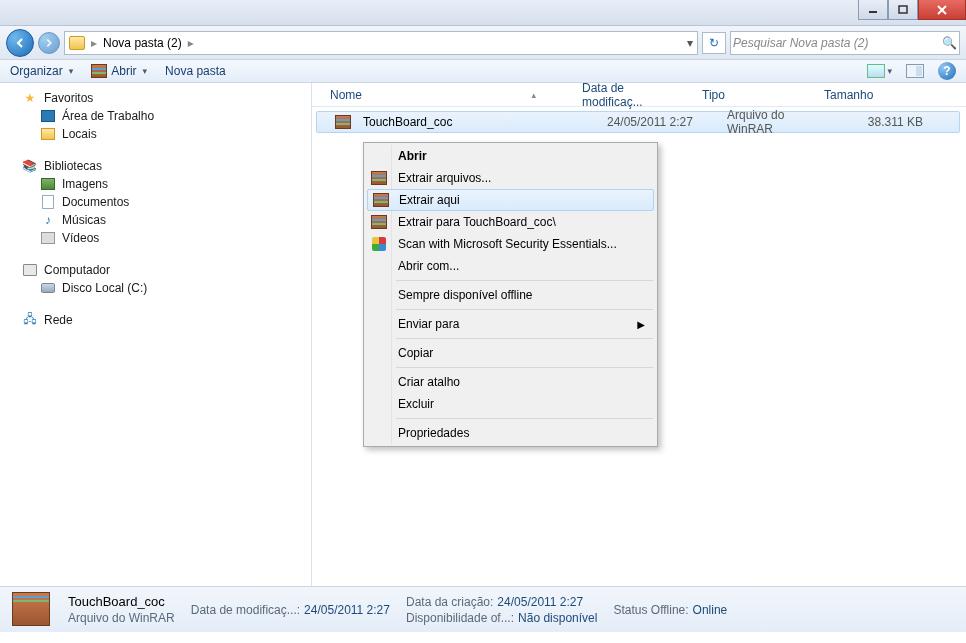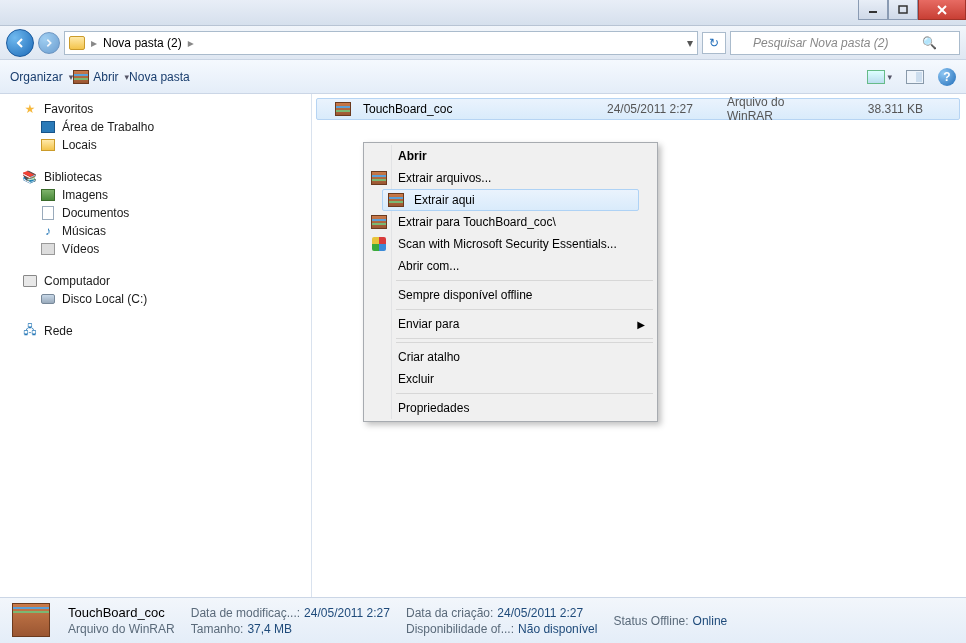--- a/index.html
+++ b/index.html
@@ -12,24 +12,24 @@
 .win-btn.close svg { stroke: #fff; }
 
 .addressbar-row { height: 34px; background: linear-gradient(#f2f6fb,#dfe7f2); display: flex; align-items: center; padding: 0 6px; gap: 4px; border-bottom: 1px solid #c9d4e3; }
 .nav-back, .nav-fwd { width: 28px; height: 28px; border-radius: 50%; background: radial-gradient(circle at 30% 30%, #6fb9ef, #1e6bb8); border: 1px solid #1a5a9e; display: flex; align-items: center; justify-content: center; }
 .nav-fwd { width: 22px; height: 22px; opacity: .6; }
 .nav-back svg, .nav-fwd svg { stroke: #fff; fill: #fff; }
 .address-field { flex: 1; height: 24px; background: #fff; border: 1px solid #abc; display: flex; align-items: center; padding: 0 4px; gap: 6px; }
 .folder-icon-sm { width: 16px; height: 14px; background: linear-gradient(#ffe9a8,#f3c44b); border: 1px solid #cb9b2a; border-radius: 2px; }
 .addr-drop { margin-left: auto; color: #555; }
 .refresh-btn { width: 24px; height: 22px; border: 1px solid #abc; background: #fff; display:flex;align-items:center;justify-content:center; color:#1e6bb8; }
-.search-field { width: 230px; height: 24px; background: #fff; border: 1px solid #abc; display: flex; align-items: center; padding: 0 22px; color: #888; font-style: italic; }
+.search-field { width: 230px; height: 24px; background: #fff; border: 1px solid #abc; display: flex; align-items: center; padding: 0 2px; color: #888; font-style: italic; }
 .search-field .mag { margin-left: auto; color:#1e6bb8; font-style: normal;}
 
-.toolbar { height: 34px; background: linear-gradient(#f5f9fe,#e4edf8); border-bottom: 1px solid #cbd6e6; display: flex; align-items: center; padding: 0 10px; }
+.toolbar { height: 23px; background: linear-gradient(#f5f9fe,#e4edf8); border-bottom: 1px solid #cbd6e6; display: flex; align-items: center; padding: 0 10px; gap: 18px; }
 .toolbar .tb-item { color: #1a3e6e; display: flex; align-items: center; gap: 4px; }
 .toolbar .tb-item.dd::after { content: "▾"; font-size: 9px; color: #556; margin-left: 2px;}
 .toolbar-right { margin-left: auto; display:flex; align-items:center; gap:14px; }
 .view-icon { width:18px; height:14px; border:1px solid #6b8; background:linear-gradient(#dff,#bde); }
 .preview-icon { width:18px; height:14px; border:1px solid #89a; background:#eef4fb; position:relative;}
 .preview-icon::after{content:"";position:absolute;right:1px;top:1px;bottom:1px;width:6px;background:#cde;}
 .help-icon { width:18px; height:18px; border-radius:50%; background:radial-gradient(circle at 30% 30%,#8fc7f3,#1e6bb8); color:#fff; text-align:center; line-height:18px; font-weight:bold; font-size:12px;}
 
 .main { display: flex; height: 503px; }
 .sidebar { width: 312px; border-right: 1px solid #d9e2ee; padding: 6px 0; background:#fff; overflow: hidden; }
@@ -68,21 +68,21 @@
 .fs { width: 90px; color:#555; text-align:right; }
 
 .rar-icon { display:inline-block; width:16px; height:14px; background:linear-gradient(#c97a4a,#9a5632); border:1px solid #6b3a1e; position:relative; vertical-align:middle;}
 .rar-icon::before{content:"";position:absolute;left:0;right:0;top:3px;height:2px;background:#5aa0d8;}
 .rar-icon::after{content:"";position:absolute;left:0;right:0;top:7px;height:2px;background:#7ab873;}
 
 .context-menu { position: absolute; left: 363px; top: 142px; width: 295px; background: #f0f0f0; border: 1px solid #a7abb0; box-shadow: 3px 3px 6px rgba(0,0,0,.25); padding: 2px; }
 .cm-gutter { position:absolute; left:2px; top:2px; bottom:2px; width:26px; background:#f0f0f0; border-right:1px solid #e2e3e5;}
 .cm-item { display:flex; align-items:center; height:22px; padding-left: 32px; position:relative; color:#000; }
 .cm-item.bold { font-weight: bold; }
-.cm-item.hover { background: linear-gradient(#eaf3fd,#d9ebfb); border:1px solid #aed2f5; border-radius:2px; margin:0 16px; padding-left:31px;}
+.cm-item.hover { background: linear-gradient(#eaf3fd,#d9ebfb); border:1px solid #aed2f5; border-radius:2px; margin:0 1px; padding-left:31px;}
 .cm-item .cmic { position:absolute; left:5px; width:16px; display:flex; justify-content:center;}
 .cm-item .arrow { margin-left:auto; margin-right:10px; font-size:10px;}
 .cm-sep { height:1px; background:#d7d7d7; margin:3px 2px 3px 30px; }
 .shield { display:inline-block; width:14px; height:14px; background: conic-gradient(#d83b3b 0 25%, #3b8ad8 0 50%, #3bab3b 0 75%, #e8c43b 0); border-radius:2px;}
 
 .statusbar { height: 46px; border-top: 1px solid #cbd6e6; background:linear-gradient(#f2f6fb,#e4edf8); display:flex; align-items:center; padding:4px 12px; gap:16px; }
 .statusbar .thumb { width:40px; height:36px; }
 .sb-col { display:flex; flex-direction:column; gap:2px; }
 .sb-label { color:#5a6a7a; }
 .sb-val { color:#1e4a7a; }
@@ -218,20 +218,29 @@
         <span>Disco Local (C:)</span>
       </div>
     <div style="height:14px"></div>
     <div class="tree-item">
         <span class="ic net">🖧</span>
         <span>Rede</span>
       </div>
   </div>
 
   <div class="content">
+    <div class="col-headers">
+      <div class="ch-name">
+          <span>Nome</span>
+          <span class="sort">▴</span>
+        </div>
+      <div class="ch-date">Data de modificaç...</div>
+      <div class="ch-type">Tipo</div>
+      <div class="ch-size">Tamanho</div>
+    </div>
     <div class="file-row">
       <span class="fic"><span class="rar-icon"></span></span>
       <div class="fn">TouchBoard_coc</div>
       <div class="fd">24/05/2011 2:27</div>
       <div class="ft">Arquivo do WinRAR</div>
       <div class="fs">38.311 KB</div>
     </div>
   </div>
 </div>
 
@@ -239,24 +248,20 @@
   <div class="thumb"><span class="rar-icon" style="width:38px;height:34px;"></span></div>
   <div class="sb-col">
     <span class="sb-main-name">TouchBoard_coc</span>
     <span class="sb-label">Arquivo do WinRAR</span>
   </div>
   <div class="sb-col">
     <div class="sb-pair">
         <span class="sb-label">Data de modificaç...:</span>
         <span class="sb-val">24/05/2011 2:27</span>
       </div>
-    <div class="sb-pair">
-        <span class="sb-label">Tamanho:</span>
-        <span class="sb-val">37,4 MB</span>
-      </div>
   </div>
   <div class="sb-col">
     <div class="sb-pair">
         <span class="sb-label">Data da criação:</span>
         <span class="sb-val">24/05/2011 2:27</span>
       </div>
     <div class="sb-pair">
         <span class="sb-label">Disponibilidade of...:</span>
         <span class="sb-val">Não disponível</span>
       </div>
@@ -304,20 +309,23 @@
   <div class="cm-sep"></div>
   <div class="cm-item">
       <span>Sempre disponível offline</span>
     </div>
   <div class="cm-sep"></div>
   <div class="cm-item">
       <span>Enviar para</span>
       <span class="arrow">▶</span>
     </div>
   <div class="cm-sep"></div>
+  <div class="cm-item">
+      <span>Copiar</span>
+    </div>
   <div class="cm-sep"></div>
   <div class="cm-item">
       <span>Criar atalho</span>
     </div>
   <div class="cm-item">
       <span>Excluir</span>
     </div>
   <div class="cm-sep"></div>
   <div class="cm-item">
       <span>Propriedades</span>

